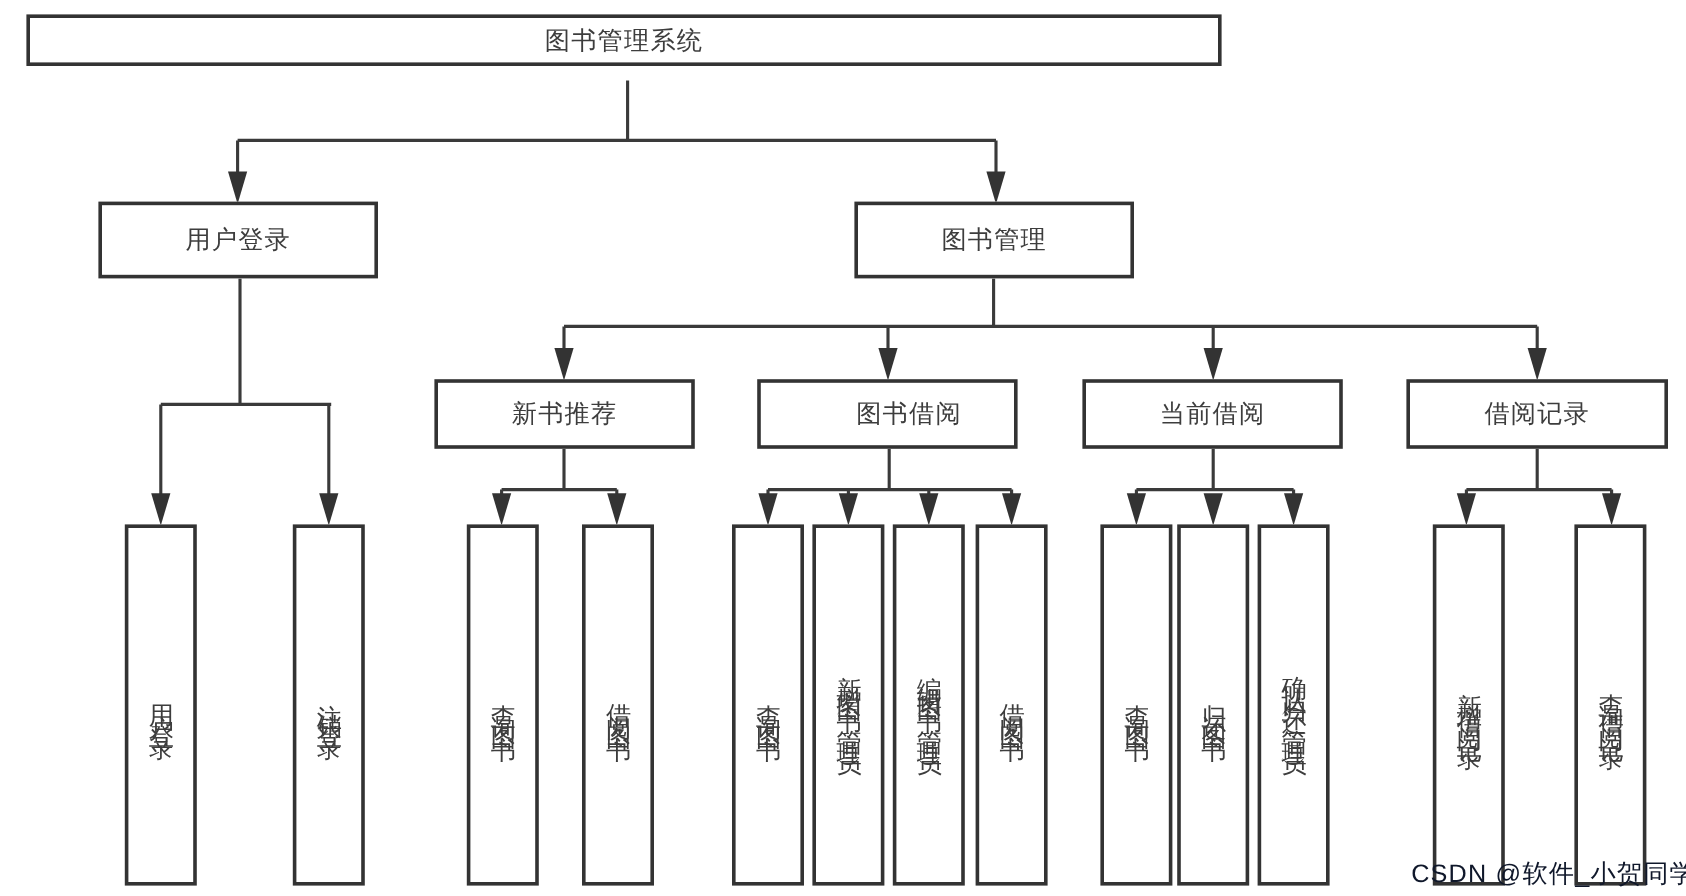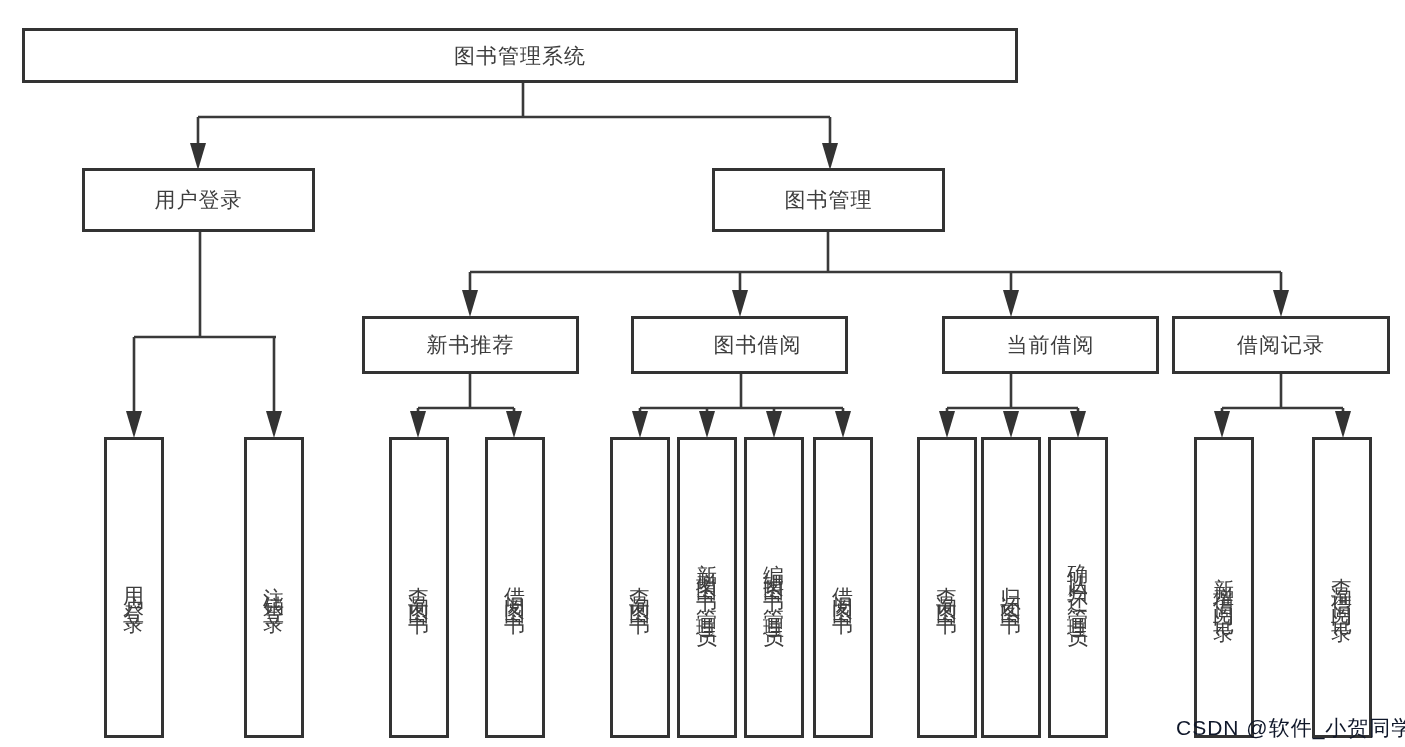--- a/index.html
+++ b/index.html
@@ -101,38 +101,38 @@
     <path d="M1011 374 V408 M947 408 H1078 M947 408 V414 M1078 408 V414"></path>
     <polygon class="arrow" points="947,438 939,411 955,411"></polygon>
     <polygon class="arrow" points="1011,438 1003,411 1019,411"></polygon>
     <polygon class="arrow" points="1078,438 1070,411 1086,411"></polygon>
 
     <path d="M1281 374 V408 M1222 408 H1343 M1222 408 V414 M1343 408 V414"></path>
     <polygon class="arrow" points="1222,438 1214,411 1230,411"></polygon>
     <polygon class="arrow" points="1343,438 1335,411 1351,411"></polygon>
   </svg>
 
-  <div class="node h-node" style="left:22px; top:28px; width:996px; height:55px;">
+  <div class="node h-node" style="left:22px; top:12px; width:996px; height:43px;">
     <span>图书管理系统</span>
   </div>
 
   <div class="node h-node" style="left:82px; top:168px; width:233px; height:64px;">
     <span>用户登录</span>
   </div>
   <div class="node h-node" style="left:362px; top:316px; width:217px; height:58px;">
     <span>新书推荐</span>
   </div>
 
   <div class="node h-node" style="left:712px; top:168px; width:233px; height:64px;">
     <span>图书管理</span>
   </div>
   <div class="node h-node" style="left:631px; top:316px; width:217px; height:58px;padding-left:36px;">
     <span>图书借阅</span>
   </div>
-  <div class="node h-node" style="left:942px; top:316px; width:217px; height:58px;">
+  <div class="node h-node" style="left:902px; top:316px; width:217px; height:58px;">
     <span>当前借阅</span>
   </div>
   <div class="node h-node" style="left:1172px; top:316px; width:218px; height:58px;">
     <span>借阅记录</span>
   </div>
 
   <div class="node v-node" style="left:104px; top:437px; width:60px; height:301px;">
     <span class="vlabel">用户登录</span>
   </div>
   <div class="node v-node" style="left:244px; top:437px; width:60px; height:301px;">

